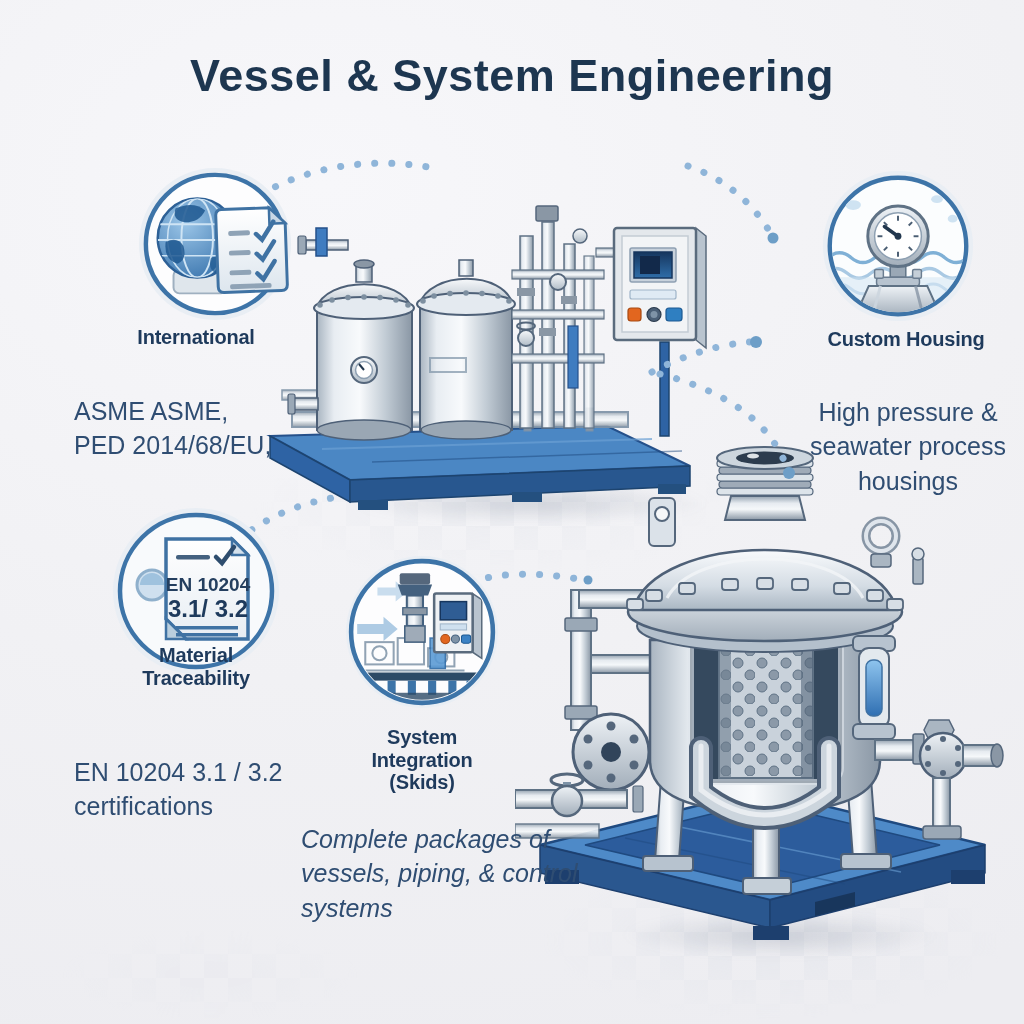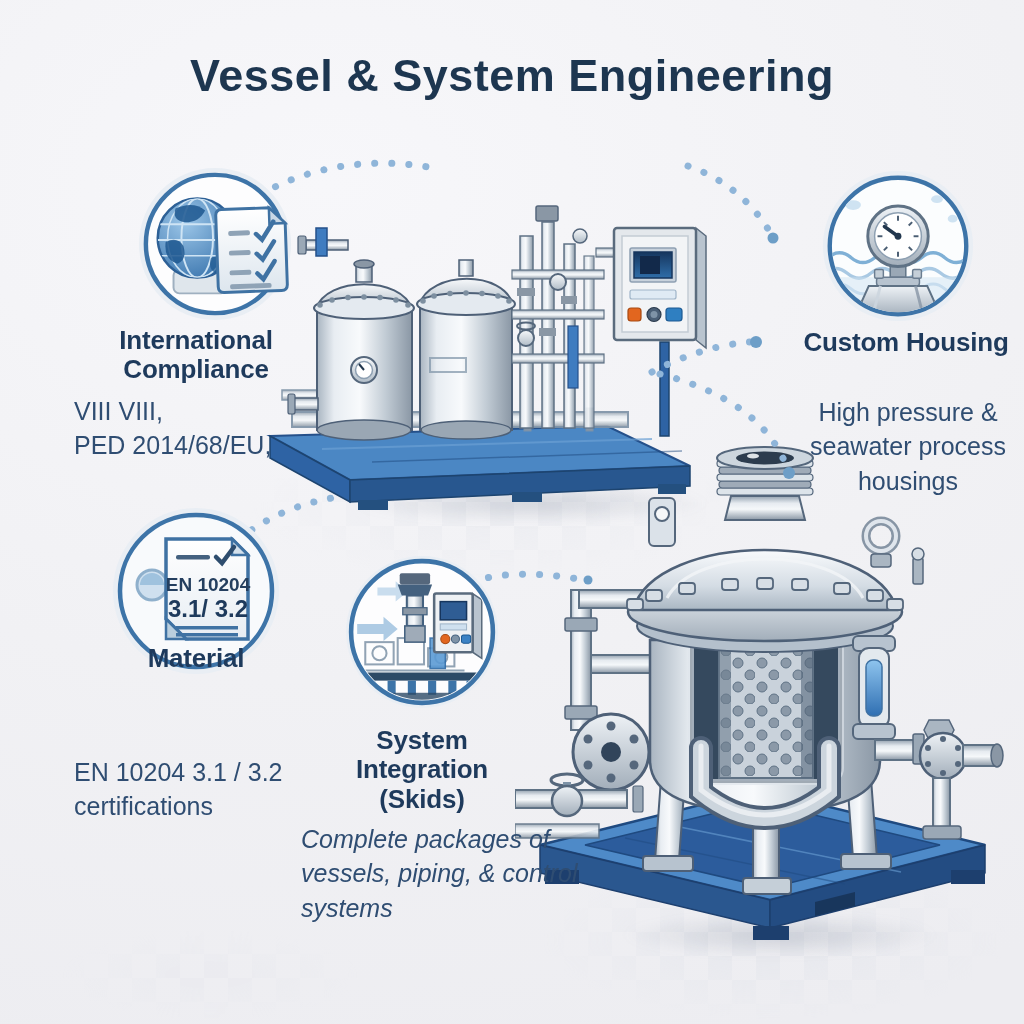--- a/index.html
+++ b/index.html
@@ -23,21 +23,21 @@
   .tex-c{left:60px;top:930px;width:300px;height:90px;opacity:.25;}
   .soft-shadow{position:absolute;border-radius:50%;
     background:radial-gradient(closest-side,rgba(96,110,132,.22),rgba(96,110,132,0) 72%);
     filter:blur(4px);pointer-events:none;}
   .page-title{position:absolute;left:0;top:50px;width:1024px;text-align:center;
     font-size:45px;font-weight:700;letter-spacing:.5px;color:#1d3650;}
   .feature{position:absolute;}
   .icon-badge{position:absolute;}
   .icon-badge svg{display:block;}
   .feature-title{position:absolute;text-align:center;font-weight:700;
-    font-size:26px;line-height:1.13;color:var(--heading);letter-spacing:-.2px;}
+    font-size:20px;line-height:1.13;color:var(--heading);letter-spacing:-.2px;}
   .feature-title span{display:block;}
   .feature-desc{position:absolute;font-size:25px;line-height:1.37;color:var(--body);}
   .feature-desc span{display:block;white-space:nowrap;}
   .desc-center{text-align:center;}
   .layer{position:absolute;left:0;top:0;}
   svg text{font-family:"Liberation Sans",sans-serif;}
 </style>
 </head>
 <body>
 
@@ -397,24 +397,23 @@
           <rect x="94" y="86" width="22" height="5" rx="2" fill="#8fa3b6"></rect>
           <polyline points="122,90 128,96 140,78" fill="none" stroke="#3f72a3" stroke-width="4.5" stroke-linecap="round"></polyline>
           <rect x="94" y="106" width="22" height="5" rx="2" fill="#8fa3b6"></rect>
           <polyline points="122,110 128,116 140,98" fill="none" stroke="#3f72a3" stroke-width="4.5" stroke-linecap="round"></polyline>
           <rect x="94" y="120" width="42" height="5" rx="2" fill="#8fa3b6"></rect>
         </g>
       </svg>
     </div>
     <h2 class="feature-title" style="left:20px;top:326px;width:280px;">
       <span>International</span>
-      <span>Compliance</span>
     </h2>
     <p class="feature-desc" style="left:38px;top:394px;width:270px;">
-      <span>VIII VIII,</span>
+      <span>ASME ASME,</span>
       <span>PED 2014/68/EU,</span>
     </p>
   </div>
 
   <div class="feature">
     <div class="icon-badge" style="left:784px;top:168px;">
       <svg width="156" height="156" viewBox="0 0 160 160">
         <defs>
           <clipPath id="gaugeClip">
               <circle cx="80" cy="80" r="68"></circle>
@@ -489,20 +488,21 @@
         <rect x="66" y="50" width="34" height="4.5" rx="2" fill="#44617f"></rect>
         <polyline points="106,52 112,58 124,42" fill="none" stroke="#2e4d6e" stroke-width="4.5" stroke-linecap="round"></polyline>
         <text x="98" y="86" text-anchor="middle" font-size="19" font-weight="600" fill="#243f5f">EN 10204</text>
         <text x="98" y="112" text-anchor="middle" font-size="24" font-weight="700" fill="#1e3a5c">3.1/ 3.2</text>
         <rect x="66" y="121" width="62" height="3.5" fill="#3f72a3"></rect>
         <rect x="66" y="128" width="62" height="3.5" fill="#3f72a3"></rect>
       </svg>
     </div>
     <h2 class="feature-title" style="left:18px;top:644px;width:284px;">
       <span>Material</span>
+      <span>Traceability</span>
     </h2>
     <p class="feature-desc" style="left:38px;top:755px;width:280px;">
       <span>EN 10204 3.1 / 3.2</span>
       <span>certifications</span>
     </p>
   </div>
 
   <div class="feature">
     <div class="icon-badge" style="left:307px;top:553px;">
       <svg width="158" height="158" viewBox="0 0 156 156">

